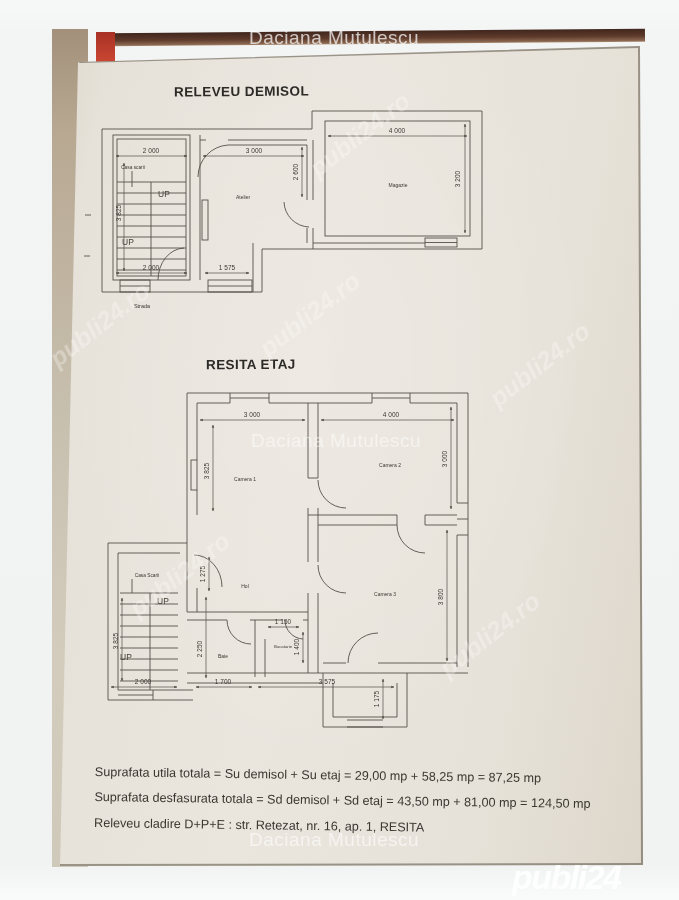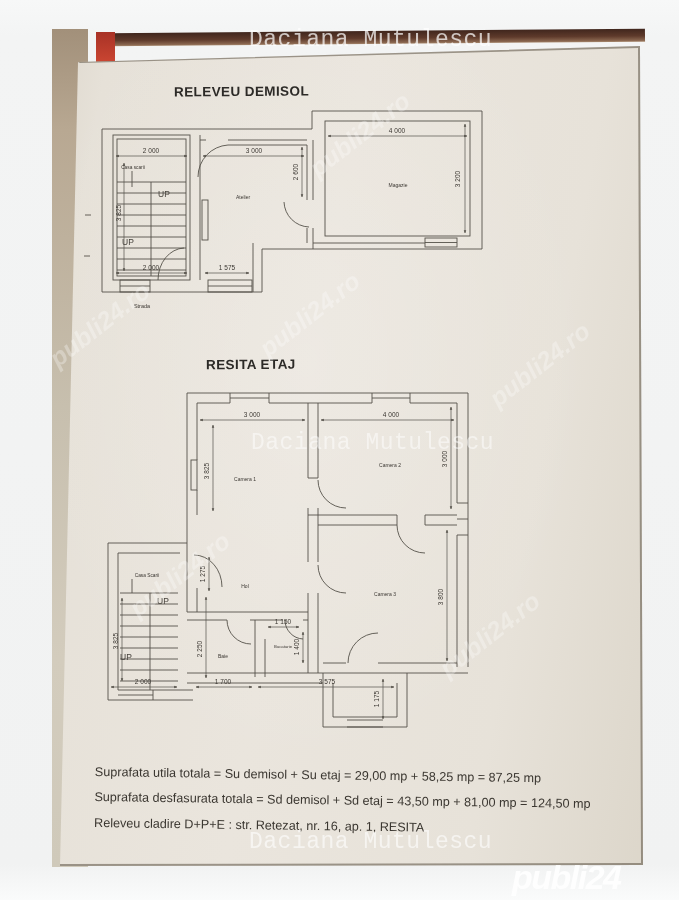--- a/index.html
+++ b/index.html
@@ -18,21 +18,21 @@
            radial-gradient(ellipse at 45% 40%, rgba(255,255,255,.18) 0%, rgba(255,255,255,0) 55%),
            linear-gradient(100deg,#d6cfc3 0%,#e6e1d8 14%,#eae5dd 45%,#e7e2d9 74%,#dcd6ca 96%),
            #e7e2d9;
          filter:drop-shadow(0 2px 3px rgba(70,58,45,.35));}
   .paper-edge{left:0;top:0;width:679px;height:900px;pointer-events:none;
          clip-path:polygon(78px 62px,640px 46px,643px 865px,60px 866px,60px 864px,641px 863px,638px 48px,80px 63px);
          background:rgba(90,80,66,.55);}
   .plan-title{color:#2c2a27;font-weight:bold;font-size:13.5px;letter-spacing:.4px;transform:rotate(-0.4deg);}
   .summary{left:95px;top:760px;width:530px;color:#3b3731;font-size:12.6px;line-height:25.4px;
          transform:rotate(0.8deg);transform-origin:left top;white-space:nowrap;}
-  .wm{color:rgba(255,255,255,.72);font-size:23px;letter-spacing:.5px;white-space:nowrap;font-family:Liberation Mono, monospace;}
+  .wm{color:rgba(255,255,255,.72);font-size:19px;letter-spacing:.5px;white-space:nowrap;}
   .wm-mid{color:rgba(255,255,255,.5);}
   .wm-bot{color:rgba(255,255,255,.6);}
   .wm-diag{color:rgba(255,255,255,.30);font-size:25px;font-style:italic;font-weight:bold;
          transform:rotate(-38deg);white-space:nowrap;}
   .site-logo{color:rgba(255,255,255,.85);font-size:34px;font-weight:bold;font-style:italic;
          letter-spacing:-1.5px;}
   svg text{font-family:"Liberation Sans",sans-serif;fill:#3b3732;}
   .walls{stroke:#55514a;stroke-width:.9;fill:none;}
   .dimline{stroke:#55514a;stroke-width:.7;fill:none;}
   .dimtxt{font-size:6.5px;text-anchor:middle;}

